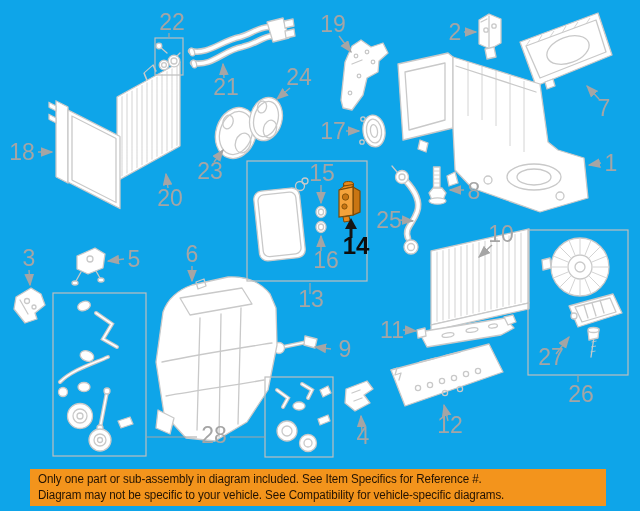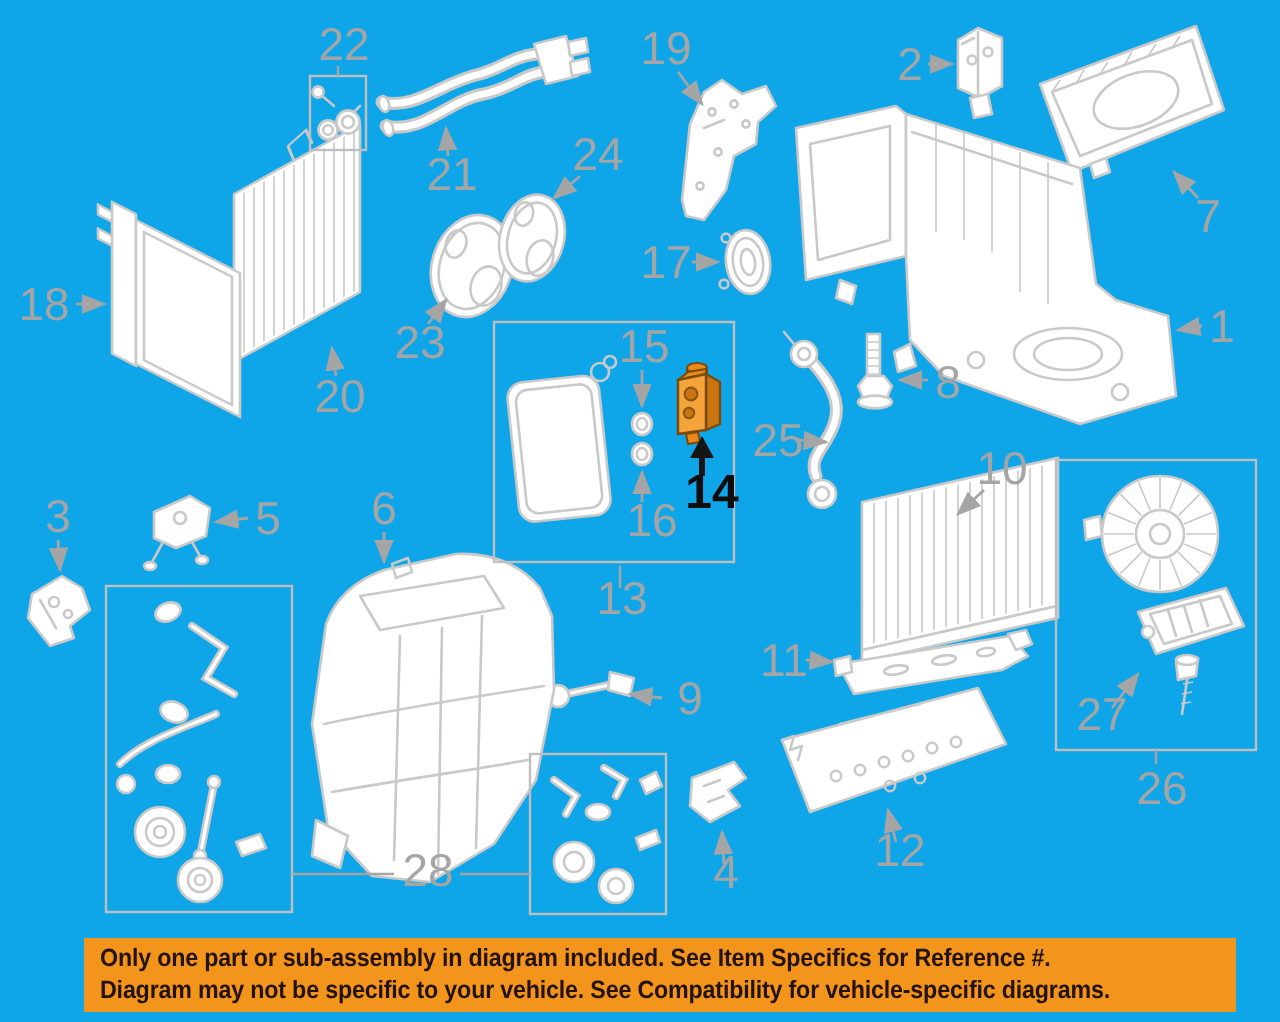--- a/index.html
+++ b/index.html
@@ -13,22 +13,22 @@
   .bx{fill:none;stroke:#bfbfbf;stroke-width:1.2;}
   .tube{fill:none;stroke:#c9c9c9;stroke-width:6.5;stroke-linecap:round;}
   .tubei{fill:none;stroke:#ffffff;stroke-width:3.4;stroke-linecap:round;}
   .tube3{fill:none;stroke:#c9c9c9;stroke-width:4;stroke-linecap:round;}
   .tube3i{fill:none;stroke:#ffffff;stroke-width:1.6;stroke-linecap:round;}
   .lbl{font-family:"Liberation Sans",sans-serif;font-size:23px;fill:#a5a5a5;text-anchor:middle;}
   .lblb{font-family:"Liberation Sans",sans-serif;font-size:24px;font-weight:bold;fill:#0d0d0d;text-anchor:middle;}
   .ar{fill:none;stroke:#a5a5a5;stroke-width:1.4;marker-end:url(#ah);}
   .cn{fill:none;stroke:#a5a5a5;stroke-width:1.2;}
   
-  .banner{position:absolute;left:42px;top:469px;width:576px;height:37px;background:#f3941c;
-          color:#231303;font-weight:bold;box-sizing:border-box;padding:3px 0 0 8px;}
+  .banner{position:absolute;left:30px;top:469px;width:576px;height:37px;background:#f3941c;
+          color:#231303;font-weight:normal;box-sizing:border-box;padding:3px 0 0 8px;}
   .banner .l{font-size:12.5px;line-height:15.5px;white-space:nowrap;
              transform:scaleX(.93);transform-origin:0 50%;letter-spacing:-0.1px;}
 </style>
 </head>
 <body>
 
 <div class="stage">
 <svg width="640" height="511" viewBox="0 0 640 511">
   <defs>
     <marker id="ah" markerWidth="9" markerHeight="8" refX="8" refY="3.5" orient="auto">

